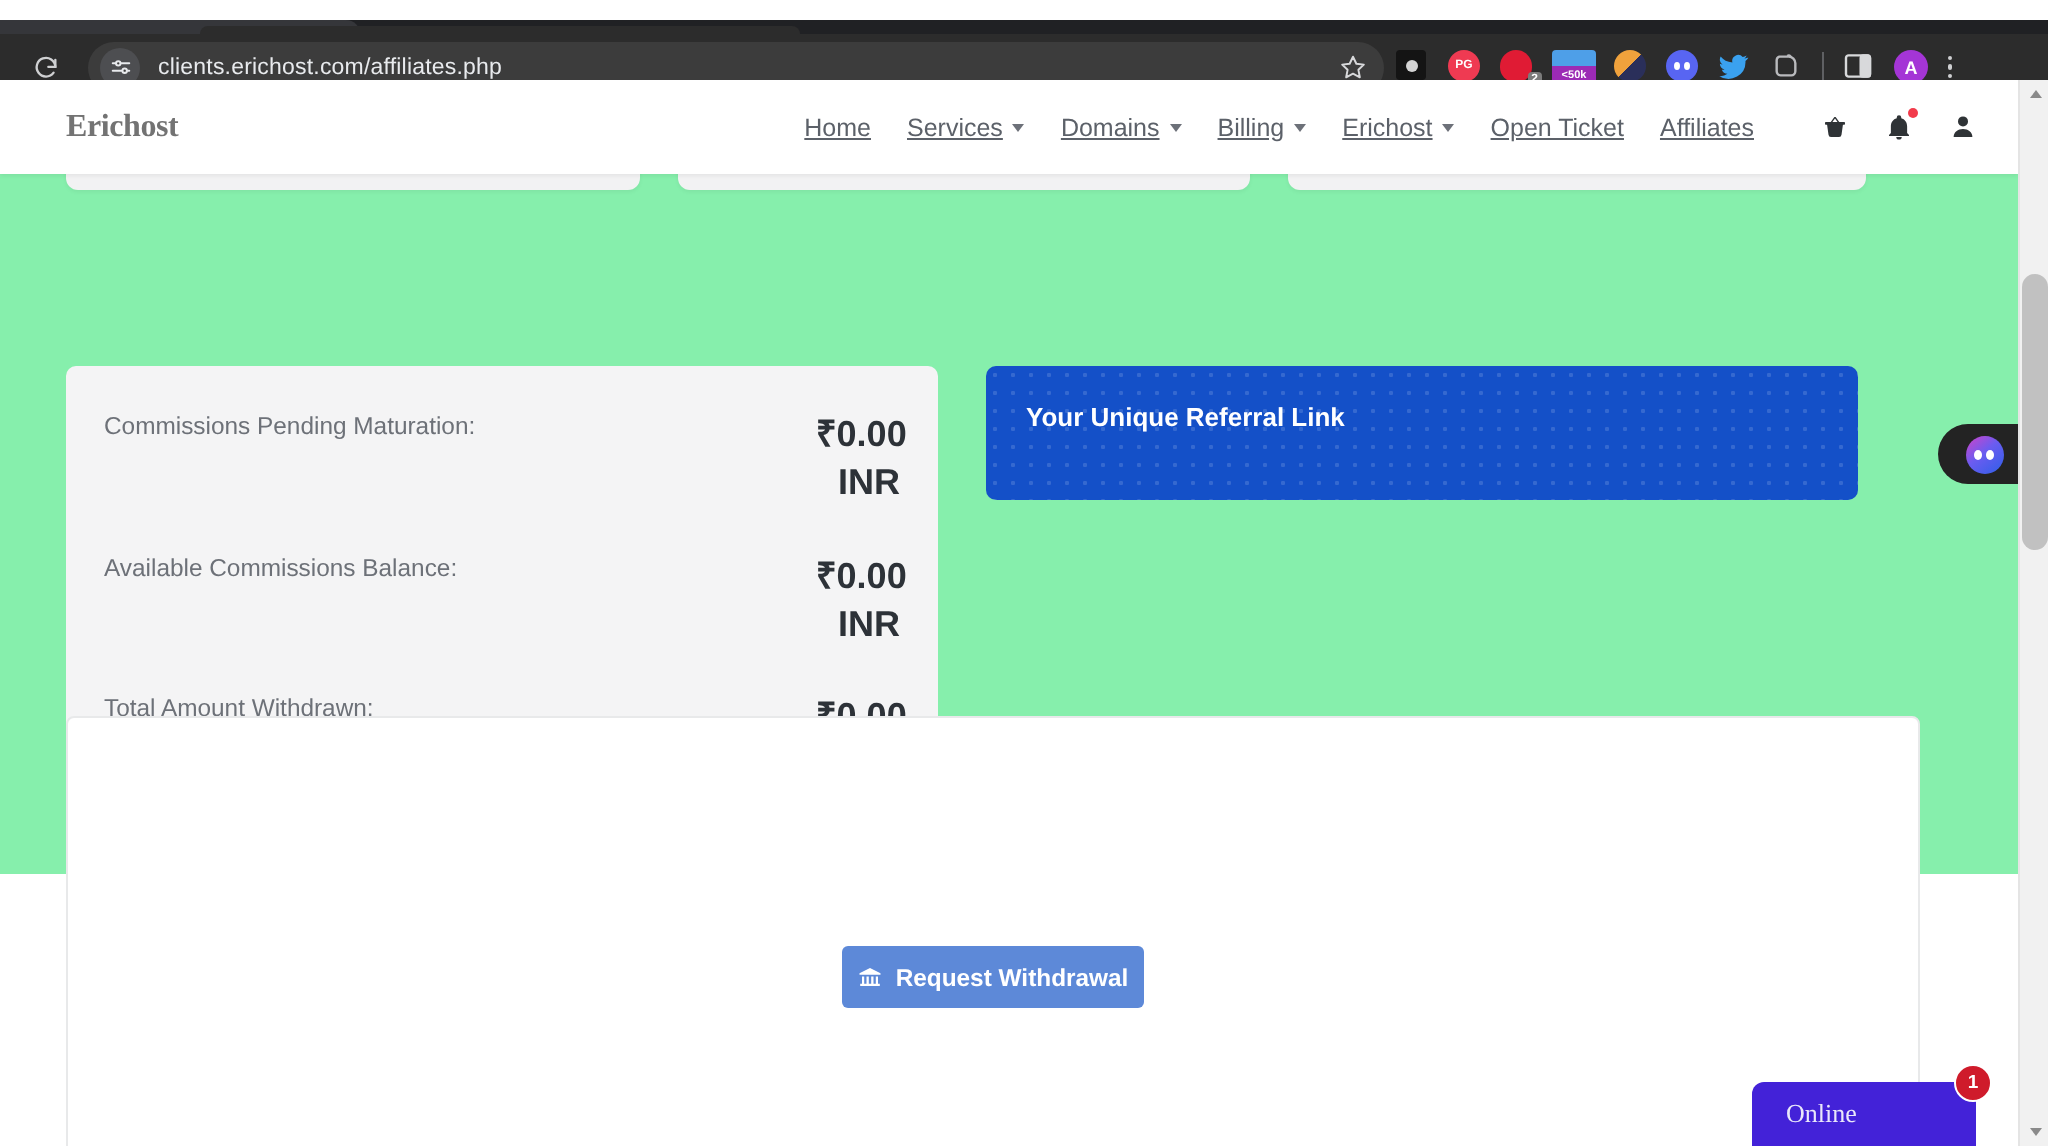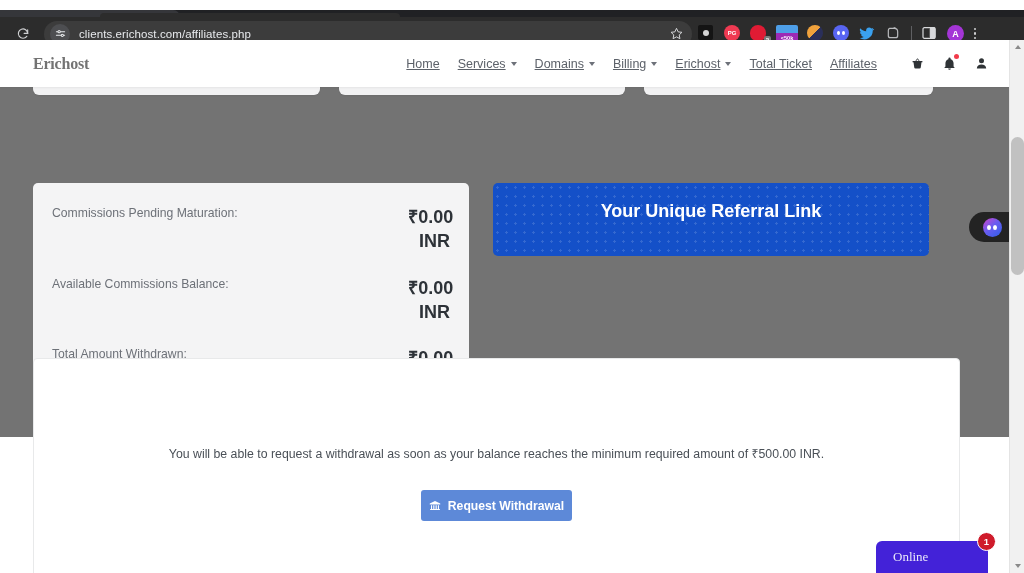--- a/index.html
+++ b/index.html
@@ -156,21 +156,21 @@
   .hdr-ico { position: relative; display:flex; align-items:center; }
   .notif-dot {
     position: absolute; top: -2px; right: -2px;
     width: 5px; height: 5px; border-radius: 50%;
     background: #f23b4b;
   }
 
   
   #page-body {
     position: relative;
-    background: #737373;
+    background: #86efac;
     height: 350px;
     padding: 0 33px;
   }
   
   #top-cards {
     position: absolute; top: -14px; left: 33px; right: 49px;
     height: 22px;
     display: flex; gap: 19px;
   }
   .cut-card {
@@ -210,23 +210,22 @@
   
   #referral-box {
     width: 436px;
     background:
       radial-gradient(circle, rgba(255,255,255,0.14) 1px, transparent 1.2px) 0 0/9px 9px,
       #1450c8;
     border-radius: 5px;
     padding: 18px 20px 20px 20px;
   }
   #referral-title {
-    color: #fff; font-size: 18px; font-weight: bold;
+    color: #fff; font-size: 13px; font-weight: bold;
     margin-bottom: 14px;
-    text-align: center;
   }
   #referral-input {
     width: 100%; height: 33px;
     background: #fff;
     border: none; border-radius: 3px;
     font-size: 12.2px; color: #3e444b;
     padding: 0 11px;
     font-family: "Liberation Sans", sans-serif;
   }
 
@@ -423,21 +422,21 @@
       </div>
       <div class="nav-item">
         <span>Billing</span>
         <span class="caret"></span>
       </div>
       <div class="nav-item">
         <span>Erichost</span>
         <span class="caret"></span>
       </div>
       <div class="nav-item">
-        <span>Total Ticket</span>
+        <span>Open Ticket</span>
       </div>
       <div class="nav-item">
         <span>Affiliates</span>
       </div>
 
       <div id="nav-icons">
         <div class="hdr-ico">
           <svg width="15" height="15" viewBox="0 0 24 24" fill="#2f3336">
               <path d="M5.5 9h13l-1.3 9.2a2 2 0 0 1-2 1.8H8.8a2 2 0 0 1-2-1.8L5.5 9zm3.1-1 2.9-4h1l2.9 4h-1.4l-2-2.8L9.9 8H8.6z"></path>
               <rect x="4" y="8" width="16" height="2.1" rx="0.6"></rect>
@@ -492,21 +491,20 @@
           </div>
         </div>
       </div>
 
       <div id="referral-box">
         <div id="referral-title">Your Unique Referral Link</div>
       </div>
     </div>
 
     <div id="withdraw-card">
-      <div id="withdraw-msg">You will be able to request a withdrawal as soon as your balance reaches the minimum required amount of ₹500.00 INR.</div>
       <button id="withdraw-btn">
         <span style="display:flex;align-items:center;">
           <svg width="12" height="12" viewBox="0 0 24 24" fill="#ffffff">
               <path d="M12 2 1.5 7.2v1.6h21V7.2L12 2zM4 10.5v7.3H2.2V20h19.6v-2.2H20v-7.3h-2.2v7.3h-2.3v-7.3h-2.3v7.3h-2.4v-7.3H8.5v7.3H6.2v-7.3H4z"></path>
             </svg>
         </span>
         <span>Request Withdrawal</span>
       </button>
     </div>
 

